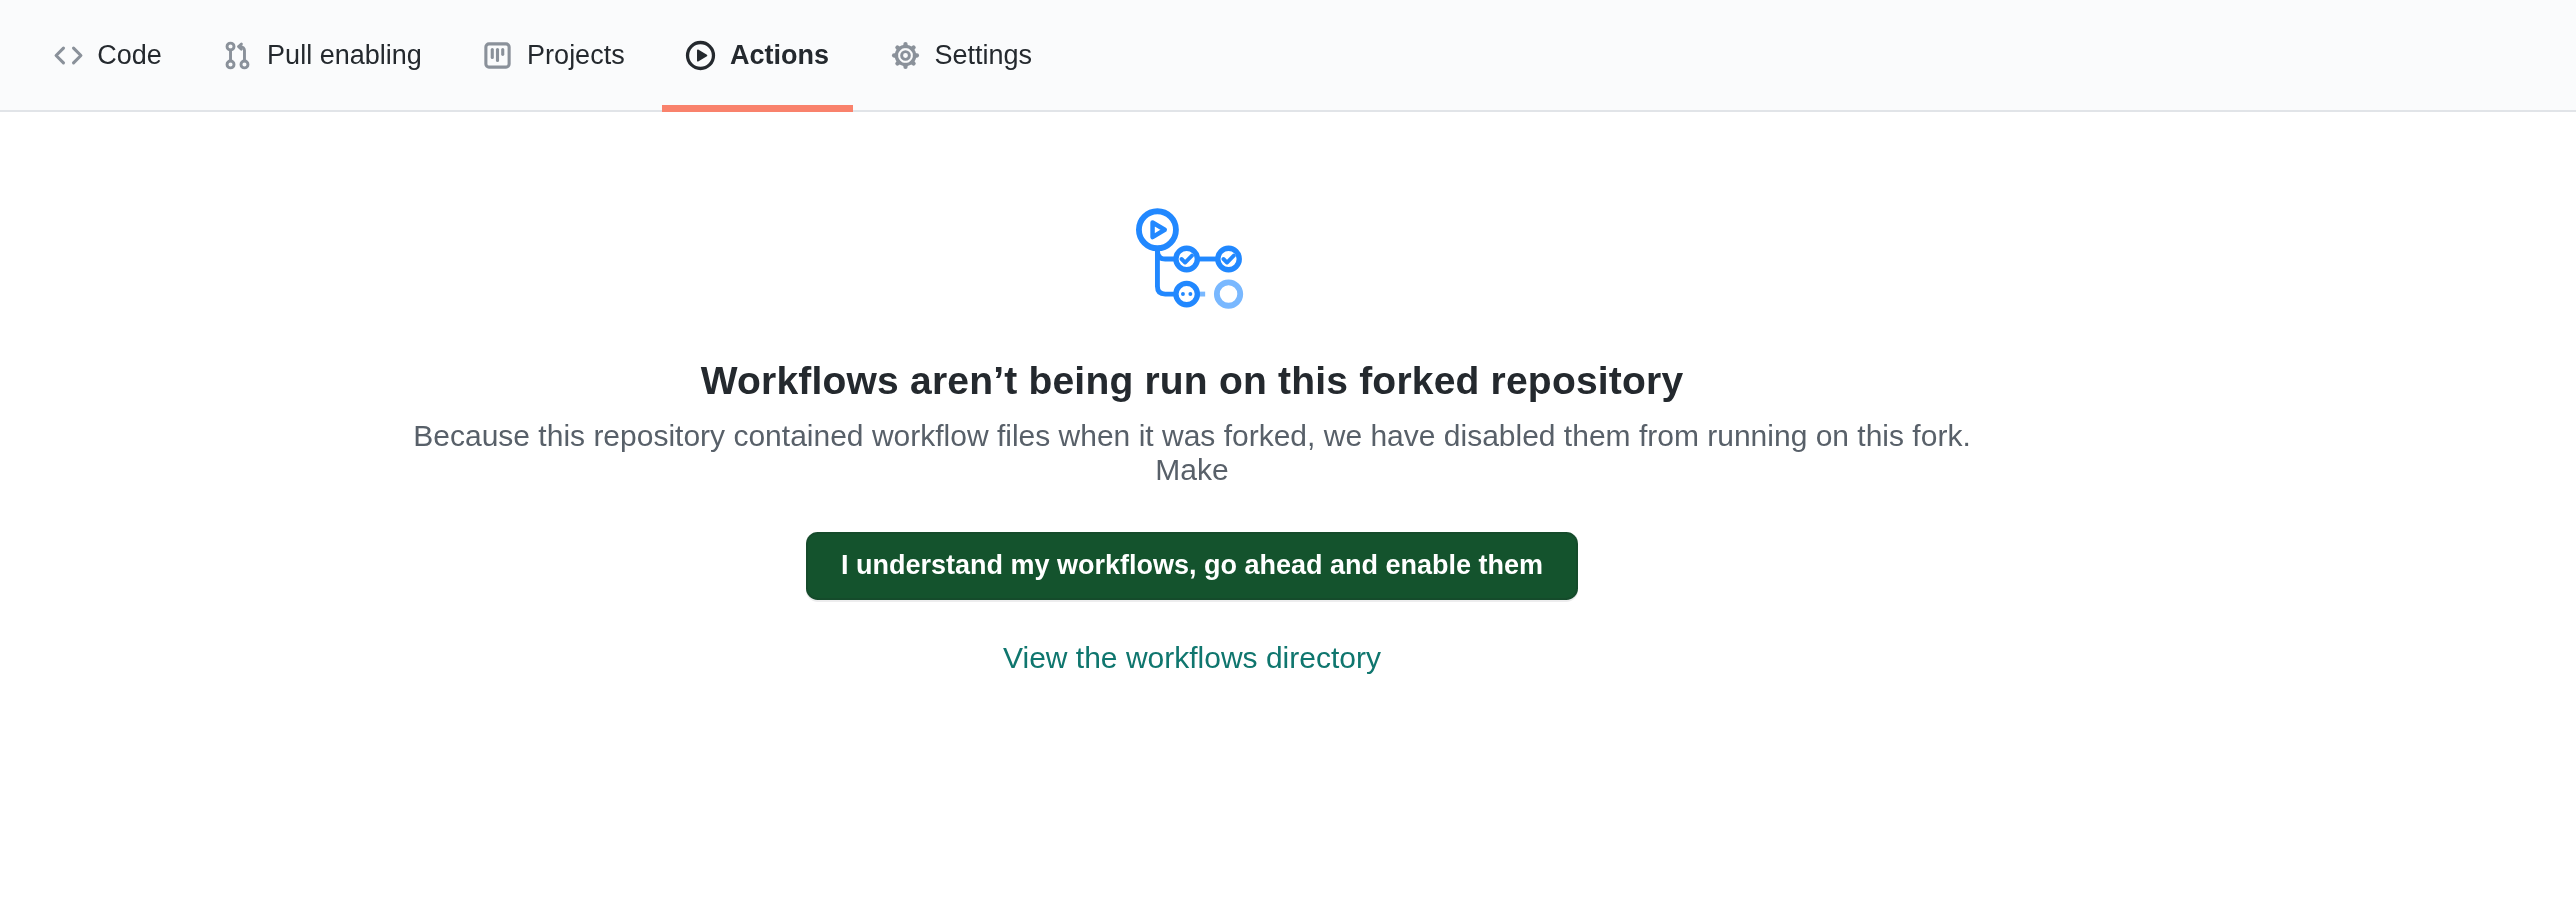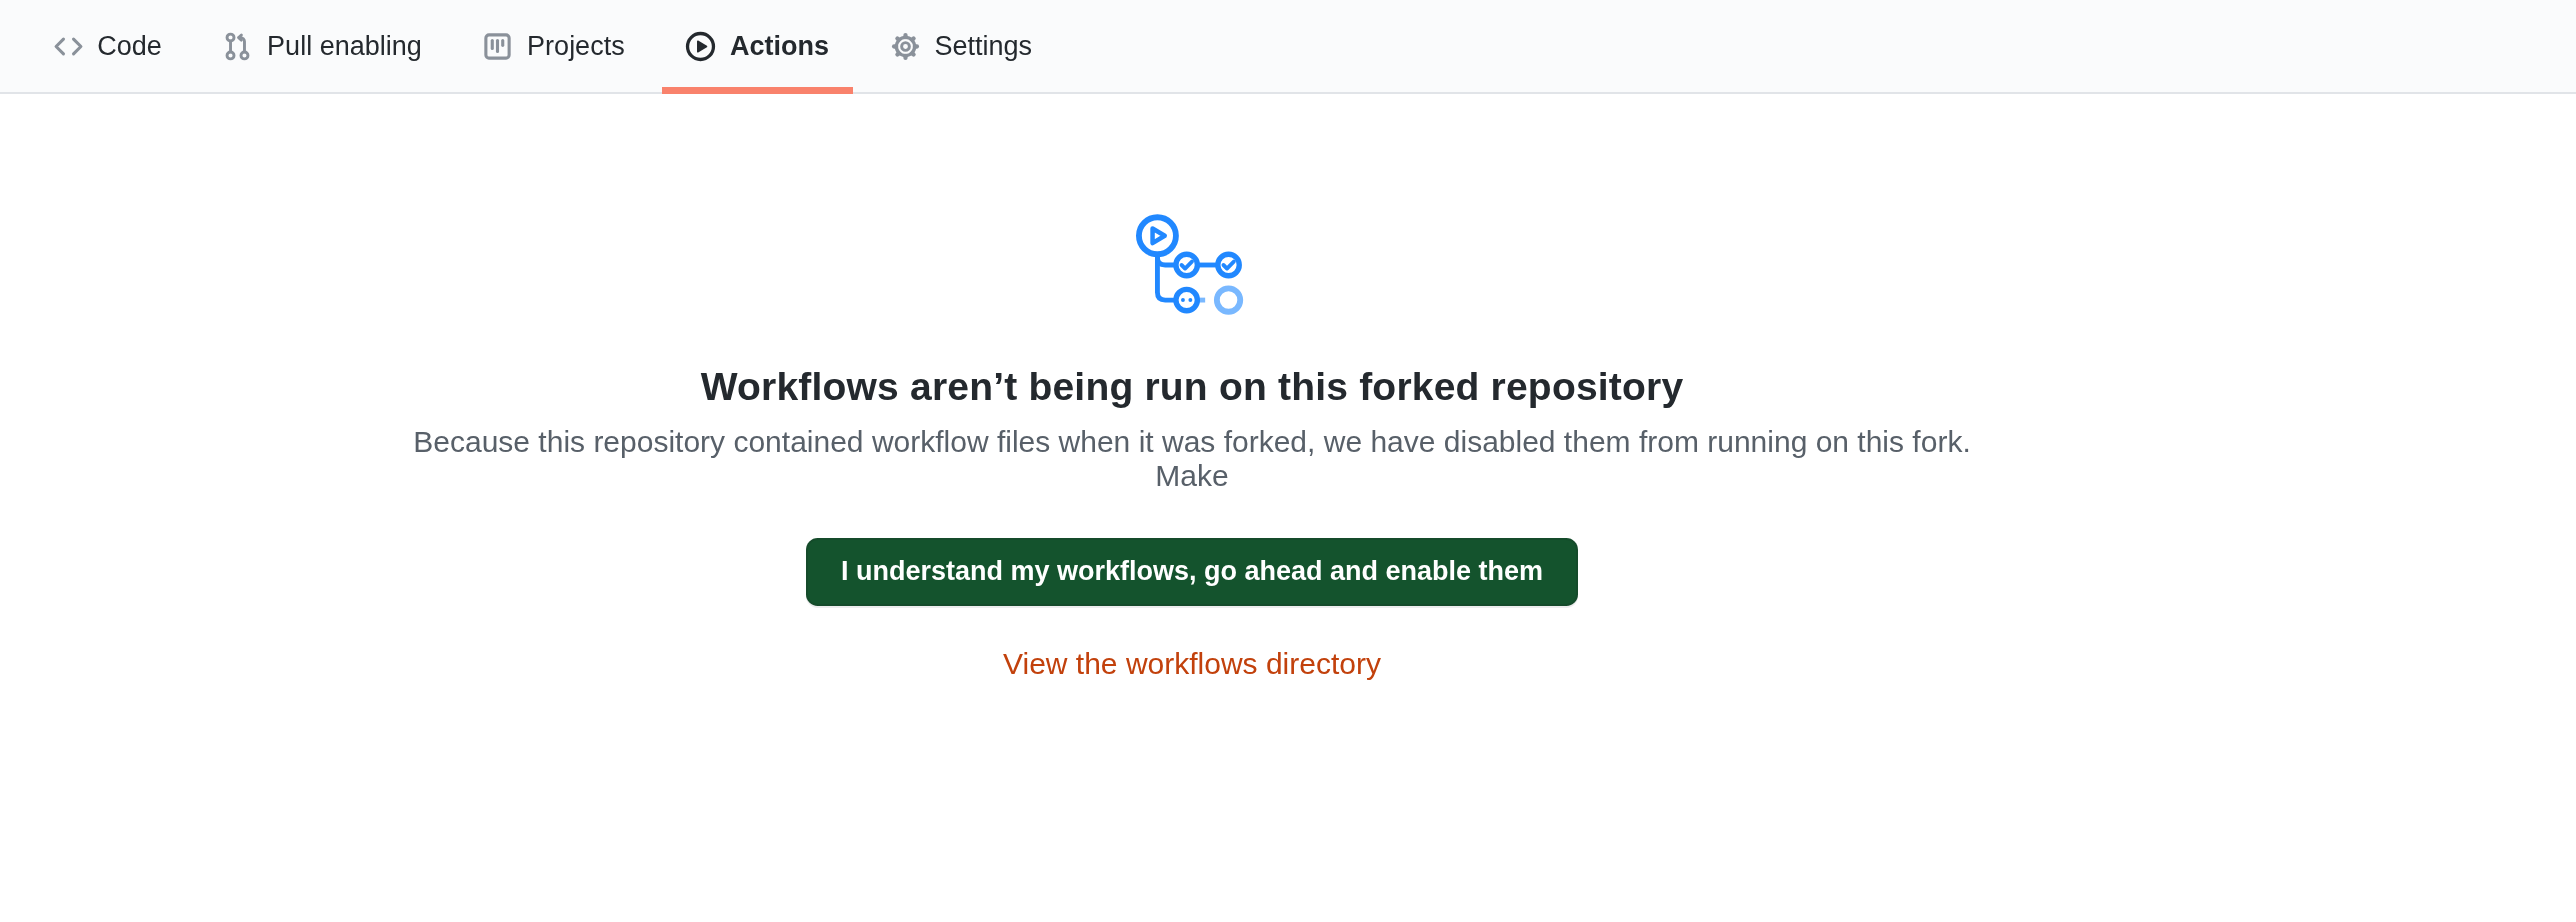--- a/index.html
+++ b/index.html
@@ -6,21 +6,21 @@
   html, body { width: 2576px; height: 923px; }
   body {
     background: #ffffff;
     font-family: "Liberation Sans", sans-serif;
     color: #24292e;
     overflow: hidden;
   }
 
   
   .repo-nav {
-    height: 94px;
+    height: 112px;
     background: #fafbfc;
     border-bottom: 2px solid #e1e4e8;
     display: flex;
     align-items: stretch;
     padding-left: 29px;
   }
   .tab {
     display: flex;
     align-items: center;
     gap: 13.7px;
@@ -44,21 +44,21 @@
     bottom: -2px;
     height: 6.8px;
     background: #f9826c;
   }
 
   
   .main { width: 100%; }
   .blankslate {
     width: 1622px;
     margin-left: 381px;     
-    padding-top: 120px;     
+    padding-top: 96px;     
     text-align: center;
   }
   .workflow-illustration { display: block; margin: 0 auto; }
   .blankslate h3 {
     margin-top: 49px;
     font-size: 39px;
     font-weight: bold;
     color: #24292e;
     letter-spacing: 0.2px;
   }
@@ -80,21 +80,21 @@
     padding: 16.6px 33px;
     border: 2px solid rgba(27,31,35,0.15);
     border-radius: 11.7px;
     box-shadow: 0 2px 0 rgba(27,31,35,0.08);
     cursor: pointer;
   }
   .workflows-link {
     display: block;
     margin-top: 41px;
     font-size: 30px;
-    color: #c2410c;
+    color: #0f766e;
     text-decoration: none;
     cursor: pointer;
   }
 </style>
 </head>
 <body>
 
 <nav class="repo-nav">
 
   <div class="tab">

